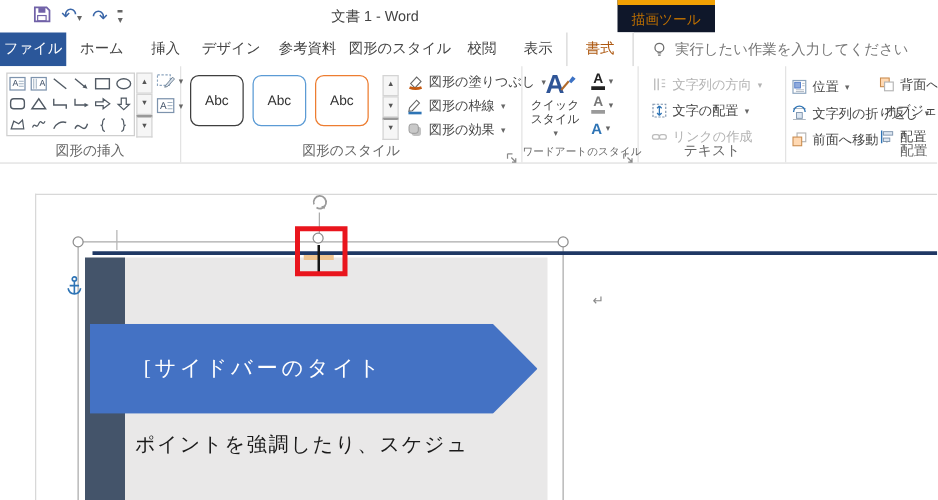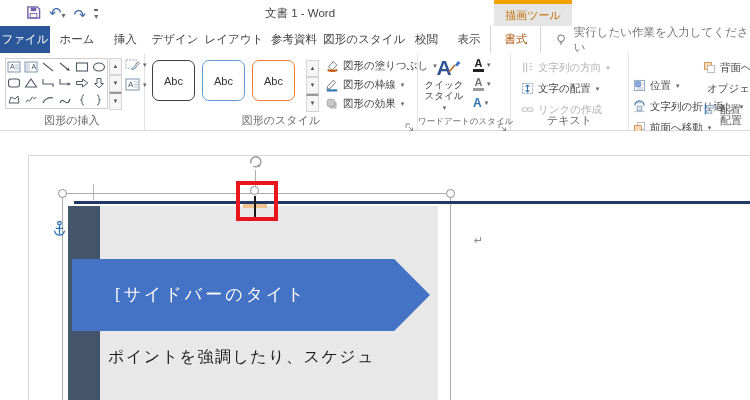--- a/index.html
+++ b/index.html
@@ -9,21 +9,21 @@
 
   
   .titlebar { position:absolute; left:0; top:0; width:750px; height:26px; background:#fff; }
   .qat { position:absolute; left:26px; top:3px; display:flex; align-items:center; gap:8px; }
   .qat .btn { font-size:15px; color:#3a66a8; line-height:20px; cursor:default; }
   .qat .mini { font-size:8px; color:#666; }
   .qat-custom { display:inline-block; border-top:2px solid #666; font-size:8px; color:#666; padding-top:1px; }
   .doc-title { position:absolute; left:265px; top:6px; font-size:11.5px; color:#444; }
 
   .ctx-header { position:absolute; left:494px; top:0; width:78px; height:26px;
-    background:#e5e5e5; text-align:center; }
+    background:#0f172a; text-align:center; }
   .ctx-header .bar { position:absolute; left:0; top:0; width:100%; height:4px; background:#f2a104; }
   .ctx-header .lbl { position:relative; top:8px; font-size:11px; color:#bf7000; }
 
   
   .tabrow { position:absolute; left:0; top:26px; width:750px; height:27px; background:#fff; display:flex; }
   .tab { font-size:11.5px; color:#444; text-align:center; line-height:27px; white-space:nowrap; }
   .tab-file { width:53px; background:#2b579a; color:#fff; }
   .tab-fmt { width:54px; background:#fff; color:#ad570f; border-left:1px solid #d6d6d6; border-right:1px solid #d6d6d6; }
   .tellme { display:flex; align-items:center; gap:6px; margin-left:14px; color:#767676; font-size:11.5px; }
 
@@ -71,21 +71,21 @@
   .abar.lite { background:#9a9a9a; }
   .aBlue { font-size:12px; font-weight:bold; color:#2e74b5; }
 
   
   .g4 { width:118px; }
   .txtcol { position:absolute; left:10px; top:6px; display:flex; flex-direction:column; gap:4px; }
   .disabled { color:#b3b3b3 !important; }
 
   
   .g5 { flex:1; }
-  .arr1 { position:absolute; left:4px; top:24px; display:flex; flex-direction:column; gap:4px; }
+  .arr1 { position:absolute; left:4px; top:8px; display:flex; flex-direction:column; gap:4px; }
   .arr2 { position:absolute; left:74px; top:6px; display:flex; flex-direction:column; gap:4px; width:120px; overflow:hidden; }
 
   
   .docarea { position:absolute; left:0; top:131px; width:750px; height:269px; background:#fff; overflow:hidden; }
   .page-top { position:absolute; left:28px; top:24px; width:722px; height:0; border-top:1px solid #d8d8d8; }
   .page-left { position:absolute; left:28px; top:24px; width:0; height:245px; border-left:1px solid #d8d8d8; }
 
   .frame-h { position:absolute; left:62px; top:62px; width:389px; border-top:1px solid #ababab; }
   .frame-vl { position:absolute; left:62px; top:62px; height:207px; border-left:1px solid #ababab; }
   .frame-vr { position:absolute; left:450px; top:62px; height:207px; border-left:1px solid #ababab; }
@@ -135,21 +135,20 @@
       <div class="bar"></div>
       <div class="lbl">描画ツール</div>
     </div>
   </div>
 
   <div class="tabrow">
     <div class="tab tab-file">ファイル</div>
     <div class="tab" style="width:57px">ホーム</div>
     <div class="tab" style="width:45px">挿入</div>
     <div class="tab" style="width:60px">デザイン</div>
-    <div class="tab" style="width:65px">レイアウト</div>
     <div class="tab" style="width:62px">参考資料</div>
     <div class="tab" style="width:86px">図形のスタイル</div>
     <div class="tab" style="width:45px">校閲</div>
     <div class="tab" style="width:45px">表示</div>
     <div class="tab tab-fmt">書式</div>
     <div class="tellme">
       <svg width="13" height="14" viewBox="0 0 14 15">
           <circle cx="7" cy="5.5" r="3.8" fill="none" stroke="#6e6e6e" stroke-width="1.1"></circle>
           <path d="M5.4 10h3.2M5.9 12h2.2" stroke="#6e6e6e" stroke-width="1.1"></path>
         </svg>

